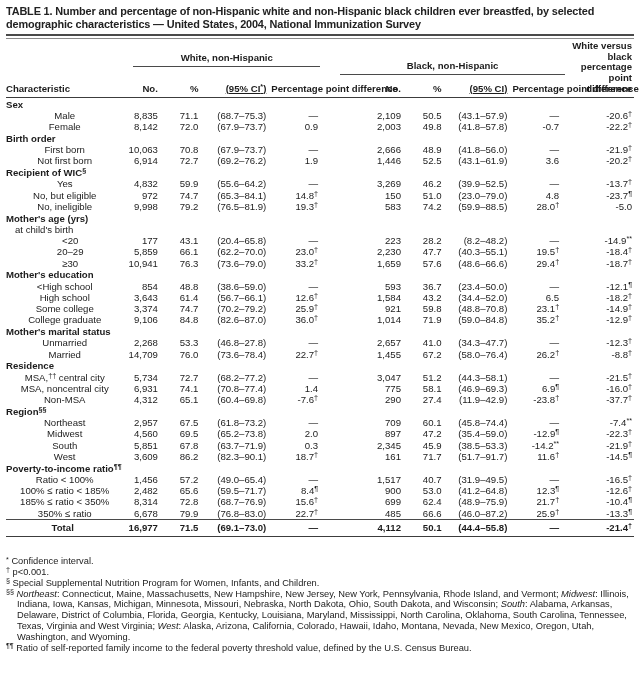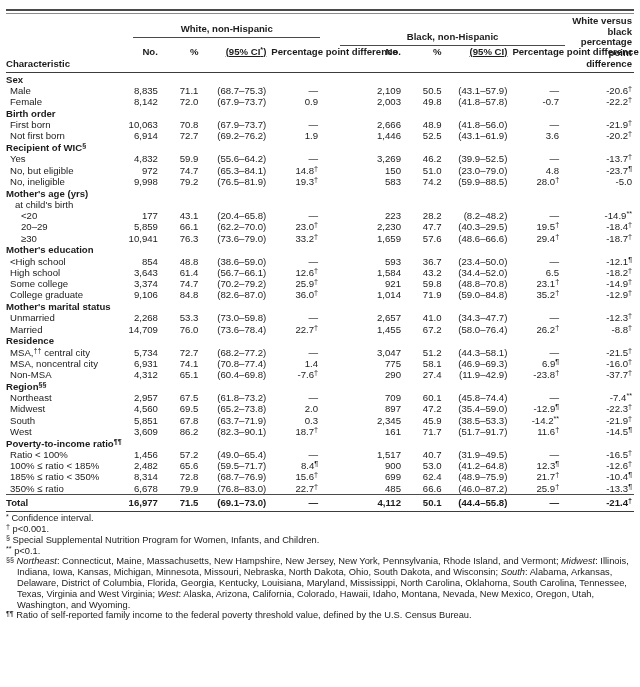--- a/index.html
+++ b/index.html
@@ -8,48 +8,49 @@
        -webkit-font-smoothing:antialiased;}
   .page{padding:5px 6px 0 6px;}
   .title{font-weight:bold;font-size:10.9px;line-height:12.6px;letter-spacing:-0.15px;color:#222;}
   .title-rule{margin-top:4px;height:2px;border-top:2px solid #4a4a4a;border-bottom:1px solid #8a8a8a;}
   table{border-collapse:collapse;table-layout:fixed;width:628px;margin-top:2px;}
   th,td{padding:0;margin:0;font-size:9.6px;vertical-align:bottom;}
   thead th{font-weight:bold;line-height:10.6px;}
   .grp-cell{vertical-align:middle;}
   .grp-inner{text-align:center;border-bottom:1px solid #4a4a4a;padding-bottom:2px;margin:0 10px 1px 14px;}
   .grp-inner.b{margin:16px 6px 1px 10px;}
-  tr.colhead th{border-bottom:1.5px solid #3c3c3c;padding-bottom:15px;}
+  tr.colhead th{border-bottom:1.5px solid #3c3c3c;padding-bottom:3px;}
   th.rspan{border-bottom:1.5px solid #3c3c3c;padding-bottom:3px;}
   .char-h{text-align:left;}
   .num{text-align:right;white-space:nowrap;}
   .wvb-h{text-align:right;padding-right:2px;}
   .ppd-h{text-align:right;padding-right:3px;}
   .ci-h{text-align:right;padding-right:5px;text-decoration:underline;}
   tbody td{line-height:11.25px;white-space:nowrap;}
-  tbody td.lbl{text-align:left;overflow:visible;}
+  tbody td.lbl{text-align:center;overflow:visible;}
   td.ind1{padding-left:4px;}
   td.ind2{padding-left:15px;}
   tr.section-row td{font-weight:bold;padding-top:0.5px;}
   .lbl2{font-weight:normal;padding-left:9px;}
   td.c-ci{padding-right:5px;}
   td.c-ppd{padding-right:12px;}
   td.c-wvb{padding-right:2px;}
   tr.total-row td{font-weight:bold;border-top:1px solid #4a4a4a;border-bottom:1.6px solid #3c3c3c;
                   padding-top:2px;padding-bottom:3px;}
   sup{font-size:7.2px;line-height:0;vertical-align:baseline;position:relative;top:-3px;}
-  .footnotes{margin-top:1px;font-size:9.3px;line-height:10.8px;color:#1c1c1c;}
+  .footnotes{margin-top:19px;font-size:9.3px;line-height:10.8px;color:#1c1c1c;}
   .fn{padding-left:11px;text-indent:-11px;}
   .fn sup{top:-2.5px;}
   i{font-style:italic;}
 </style>
 </head>
 <body>
 
 <div class="page">
+  <div class="title">TABLE 1. Number and percentage of non-Hispanic white and non-Hispanic black children ever breastfed, by selected demographic characteristics — United States, 2004, National Immunization Survey</div>
   <div class="title-rule"></div>
 
   <table>
     <colgroup>
       <col style="width:112px">
         <col style="width:38px">
         <col style="width:40px">
         <col style="width:72px">
         <col style="width:58px">
       <col style="width:70px">
@@ -190,21 +191,21 @@
           <td class="num c-wvb">-14.9<sup>**</sup></td>
         </tr>
         <tr>
           <td class="lbl ind2">20–29</td>
           <td class="num ">5,859</td>
           <td class="num ">66.1</td>
           <td class="num c-ci">(62.2–70.0)</td>
           <td class="num c-ppd">23.0<sup>†</sup></td>
           <td class="num ">2,230</td>
           <td class="num ">47.7</td>
-          <td class="num c-ci">(40.3–29.5)</td>
+          <td class="num c-ci">(40.3–55.1)</td>
           <td class="num c-ppd">19.5<sup>†</sup></td>
           <td class="num c-wvb">-18.4<sup>†</sup></td>
         </tr>
         <tr>
           <td class="lbl ind2">≥30</td>
           <td class="num ">10,941</td>
           <td class="num ">76.3</td>
           <td class="num c-ci">(73.6–79.0)</td>
           <td class="num c-ppd">33.2<sup>†</sup></td>
           <td class="num ">1,659</td>
@@ -264,21 +265,21 @@
           <td class="num c-ppd">35.2<sup>†</sup></td>
           <td class="num c-wvb">-12.9<sup>†</sup></td>
         </tr>
         <tr class="section-row">
           <td colspan="10">Mother's marital status</td>
         </tr>
         <tr>
           <td class="lbl ind1">Unmarried</td>
           <td class="num ">2,268</td>
           <td class="num ">53.3</td>
-          <td class="num c-ci">(73.0–59.8)</td>
+          <td class="num c-ci">(46.8–27.8)</td>
           <td class="num c-ppd">—</td>
           <td class="num ">2,657</td>
           <td class="num ">41.0</td>
           <td class="num c-ci">(34.3–47.7)</td>
           <td class="num c-ppd">—</td>
           <td class="num c-wvb">-12.3<sup>†</sup></td>
         </tr>
         <tr>
           <td class="lbl ind1">Married</td>
           <td class="num ">14,709</td>
@@ -444,17 +445,16 @@
           <td class="num c-ppd">—</td>
           <td class="num c-wvb">-21.4<sup>†</sup></td>
         </tr>
       </tbody>
   </table>
 
   <div class="footnotes">
       <div class="fn"><sup>*</sup> Confidence interval.</div>
       <div class="fn"><sup>†</sup> p&lt;0.001.</div>
       <div class="fn"><sup>§</sup> Special Supplemental Nutrition Program for Women, Infants, and Children.</div>
-      <div class="fn"><sup>**</sup> p&lt;0.1.</div>
       <div class="fn"><sup>§§</sup> <i>Northeast</i>: Connecticut, Maine, Massachusetts, New Hampshire, New Jersey, New York, Pennsylvania, Rhode Island, and Vermont; <i>Midwest</i>: Illinois, Indiana, Iowa, Kansas, Michigan, Minnesota, Missouri, Nebraska, North Dakota, Ohio, South Dakota, and Wisconsin; <i>South</i>: Alabama, Arkansas, Delaware, District of Columbia, Florida, Georgia, Kentucky, Louisiana, Maryland, Mississippi, North Carolina, Oklahoma, South Carolina, Tennessee, Texas, Virginia and West Virginia; <i>West</i>: Alaska, Arizona, California, Colorado, Hawaii, Idaho, Montana, Nevada, New Mexico, Oregon, Utah, Washington, and Wyoming.</div>
       <div class="fn"><sup>¶¶</sup> Ratio of self-reported family income to the federal poverty threshold value, defined by the U.S. Census Bureau.</div>
     </div>
 </div>
 
 </body></html>

